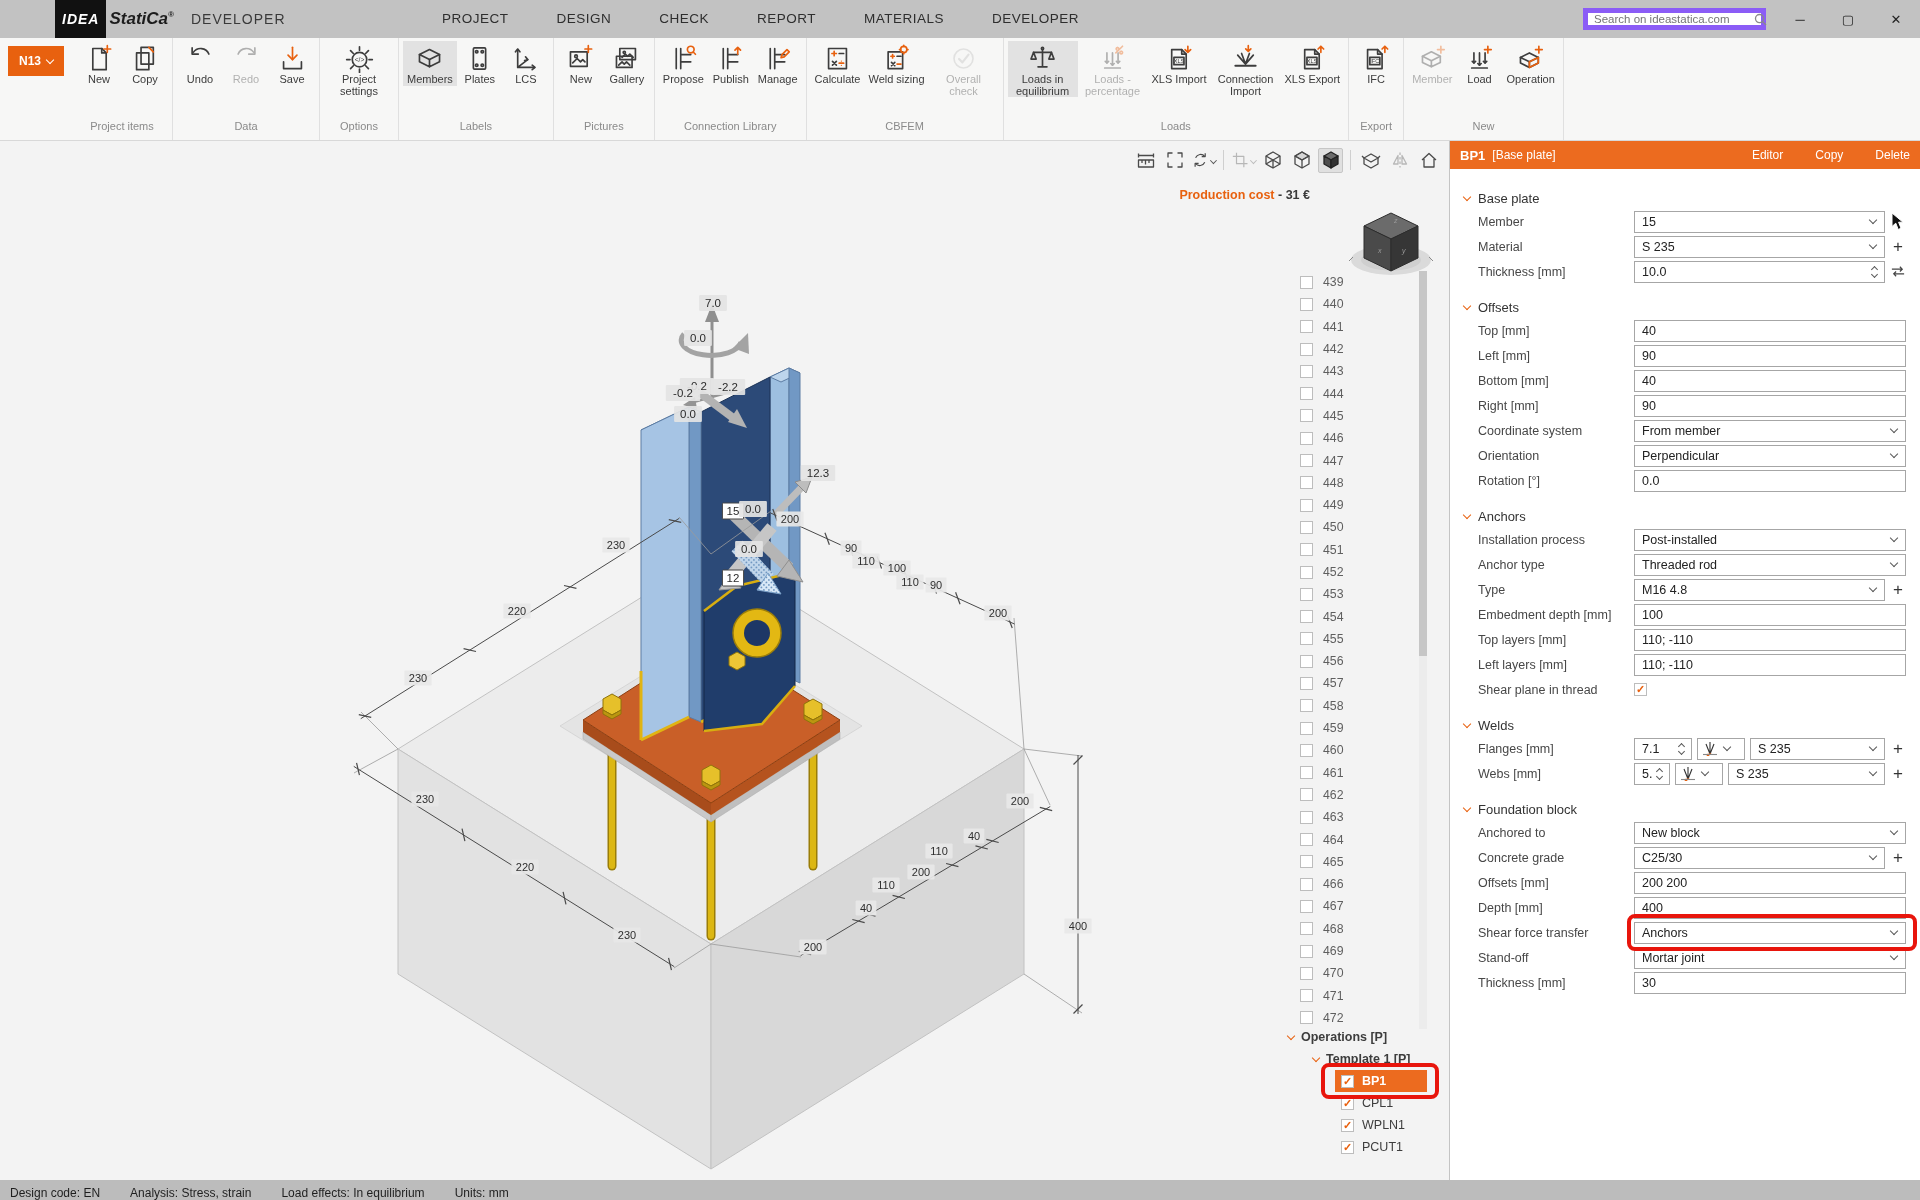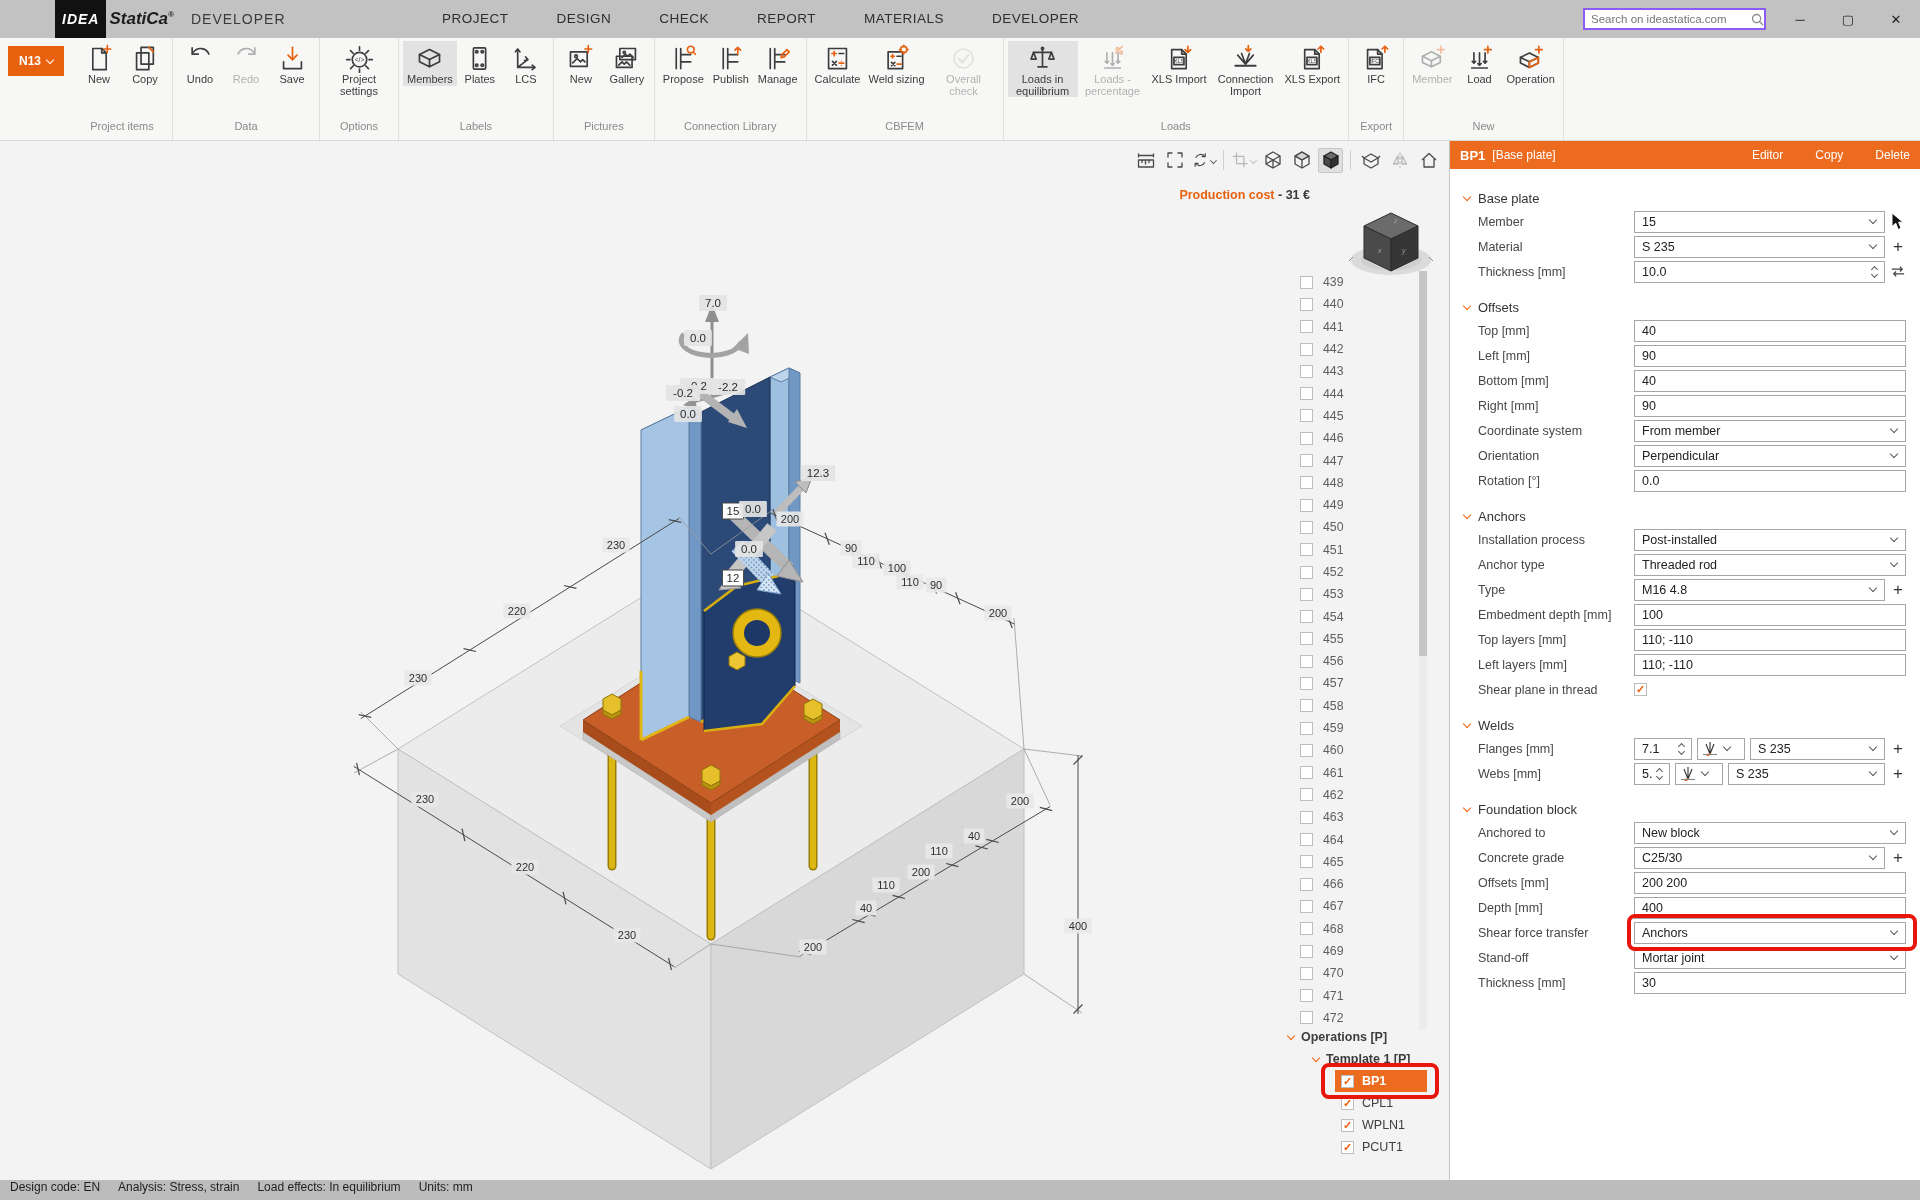--- a/index.html
+++ b/index.html
@@ -7,21 +7,21 @@
 
 .titlebar{position:absolute;left:0;top:0;width:1920px;height:38px;background:#c2c2c2;display:flex;align-items:center}
 .logo{display:flex;align-items:baseline;margin-left:55px;gap:3px}
 .logo .ibox{background:#111;color:#fff;font-style:italic;font-weight:bold;font-size:14px;padding:16px 7px;border-radius:4px;letter-spacing:1px}
 .logo .stat{font-size:17px;font-weight:bold;font-style:italic;color:#1c1c1c}
 .logo .reg{font-size:8px;vertical-align:super;color:#1c1c1c}
 .logo .conn{font-size:14px;color:#3a3a3a;letter-spacing:1px;margin-left:14px}
 .tabs{position:absolute;left:418px;top:0;height:38px;display:flex}
 .tab{position:relative;height:44px;line-height:38px;padding:0 24px;font-size:13.5px;color:#2e2e2e;letter-spacing:.5px;cursor:default}
 .tab.active::after{content:"";position:absolute;left:10px;right:10px;bottom:0;height:4px;background:var(--accent)}
-.searchbox{position:absolute;left:1583px;top:8px;width:183px;height:22px;background:#fff;border:2px solid #8b5cf6;display:flex;align-items:center;padding:0 6px;gap:6px}
+.searchbox{position:absolute;left:1583px;top:8px;width:183px;height:22px;background:#fff;border:5px solid #8b5cf6;display:flex;align-items:center;padding:0 6px;gap:6px}
 .searchbox input{border:none;outline:none;flex:1;font-size:11.5px;color:#444;background:transparent;font-family:inherit}
 .winbtns{position:absolute;right:0;top:0;height:38px;display:flex}
 .winbtn{width:48px;height:38px;display:flex;align-items:center;justify-content:center;font-size:13px;color:#222}
 
 .ribbon{position:absolute;left:0;top:38px;width:1920px;height:103px;background:#f7f7f6;border-bottom:1px solid #d8d8d8;display:flex}
 .n13wrap{padding:8px 8px 0 8px}
 .n13{width:56px;height:30px;background:var(--accent);color:#fff;font-size:12px;font-weight:bold;display:flex;align-items:center;justify-content:center;gap:6px;cursor:default}
 .n13 .chev{border-color:#fff;width:6px;height:6px;margin-top:-2px}
 .rgroup{display:flex;flex-direction:column;border-right:1px solid #e0e0e0;padding:0 4px}
 .rbtns{display:flex;align-items:flex-start;height:84px;padding-top:3px}
@@ -76,21 +76,21 @@
 .ctl{height:22px;border:1px solid #a6a6a6;background:#fff;display:flex;align-items:center;padding:0 7px;font-size:12.5px;color:#222}
 .ctl .val{flex:1;white-space:nowrap;overflow:hidden}
 .ctl.grow{flex:1}
 .ctl .chev{width:6px;height:6px;margin:-3px 1px 0 6px}
 .spin{display:flex;flex-direction:column;justify-content:center;gap:2px;margin-left:5px}
 .spin .chev{width:5px;height:5px;margin:0}
 .spin .up{transform:rotate(-135deg)}
 .spin .dn{transform:rotate(45deg);margin-top:-2px}
 .extra{width:16px;display:flex;align-items:center;justify-content:center;font-size:17px;color:#333;flex:none}
 .chev{border-right:1.5px solid #595959;border-bottom:1.5px solid #595959;transform:rotate(45deg);display:inline-block}
-.statusbar{position:absolute;left:0;top:1180px;width:1920px;height:20px;background:#bcbcbc;display:flex;align-items:flex-start;gap:18px;padding-left:10px;font-size:12px;color:#1f1f1f}
+.statusbar{position:absolute;left:0;top:1180px;width:1920px;height:20px;background:#bcbcbc;display:flex;align-items:flex-end;gap:30px;padding-left:10px;font-size:12px;color:#1f1f1f}
 :root{--accent:#e8610f;--sel:#ec6b1f}
 svg{display:block}
 .scene text,.navcube text{font-family:"Liberation Sans",sans-serif}
 </style>
 </head>
 <body>
 
 <div class="titlebar">
   <div class="logo">
     <span class="ibox">IDEA</span>

